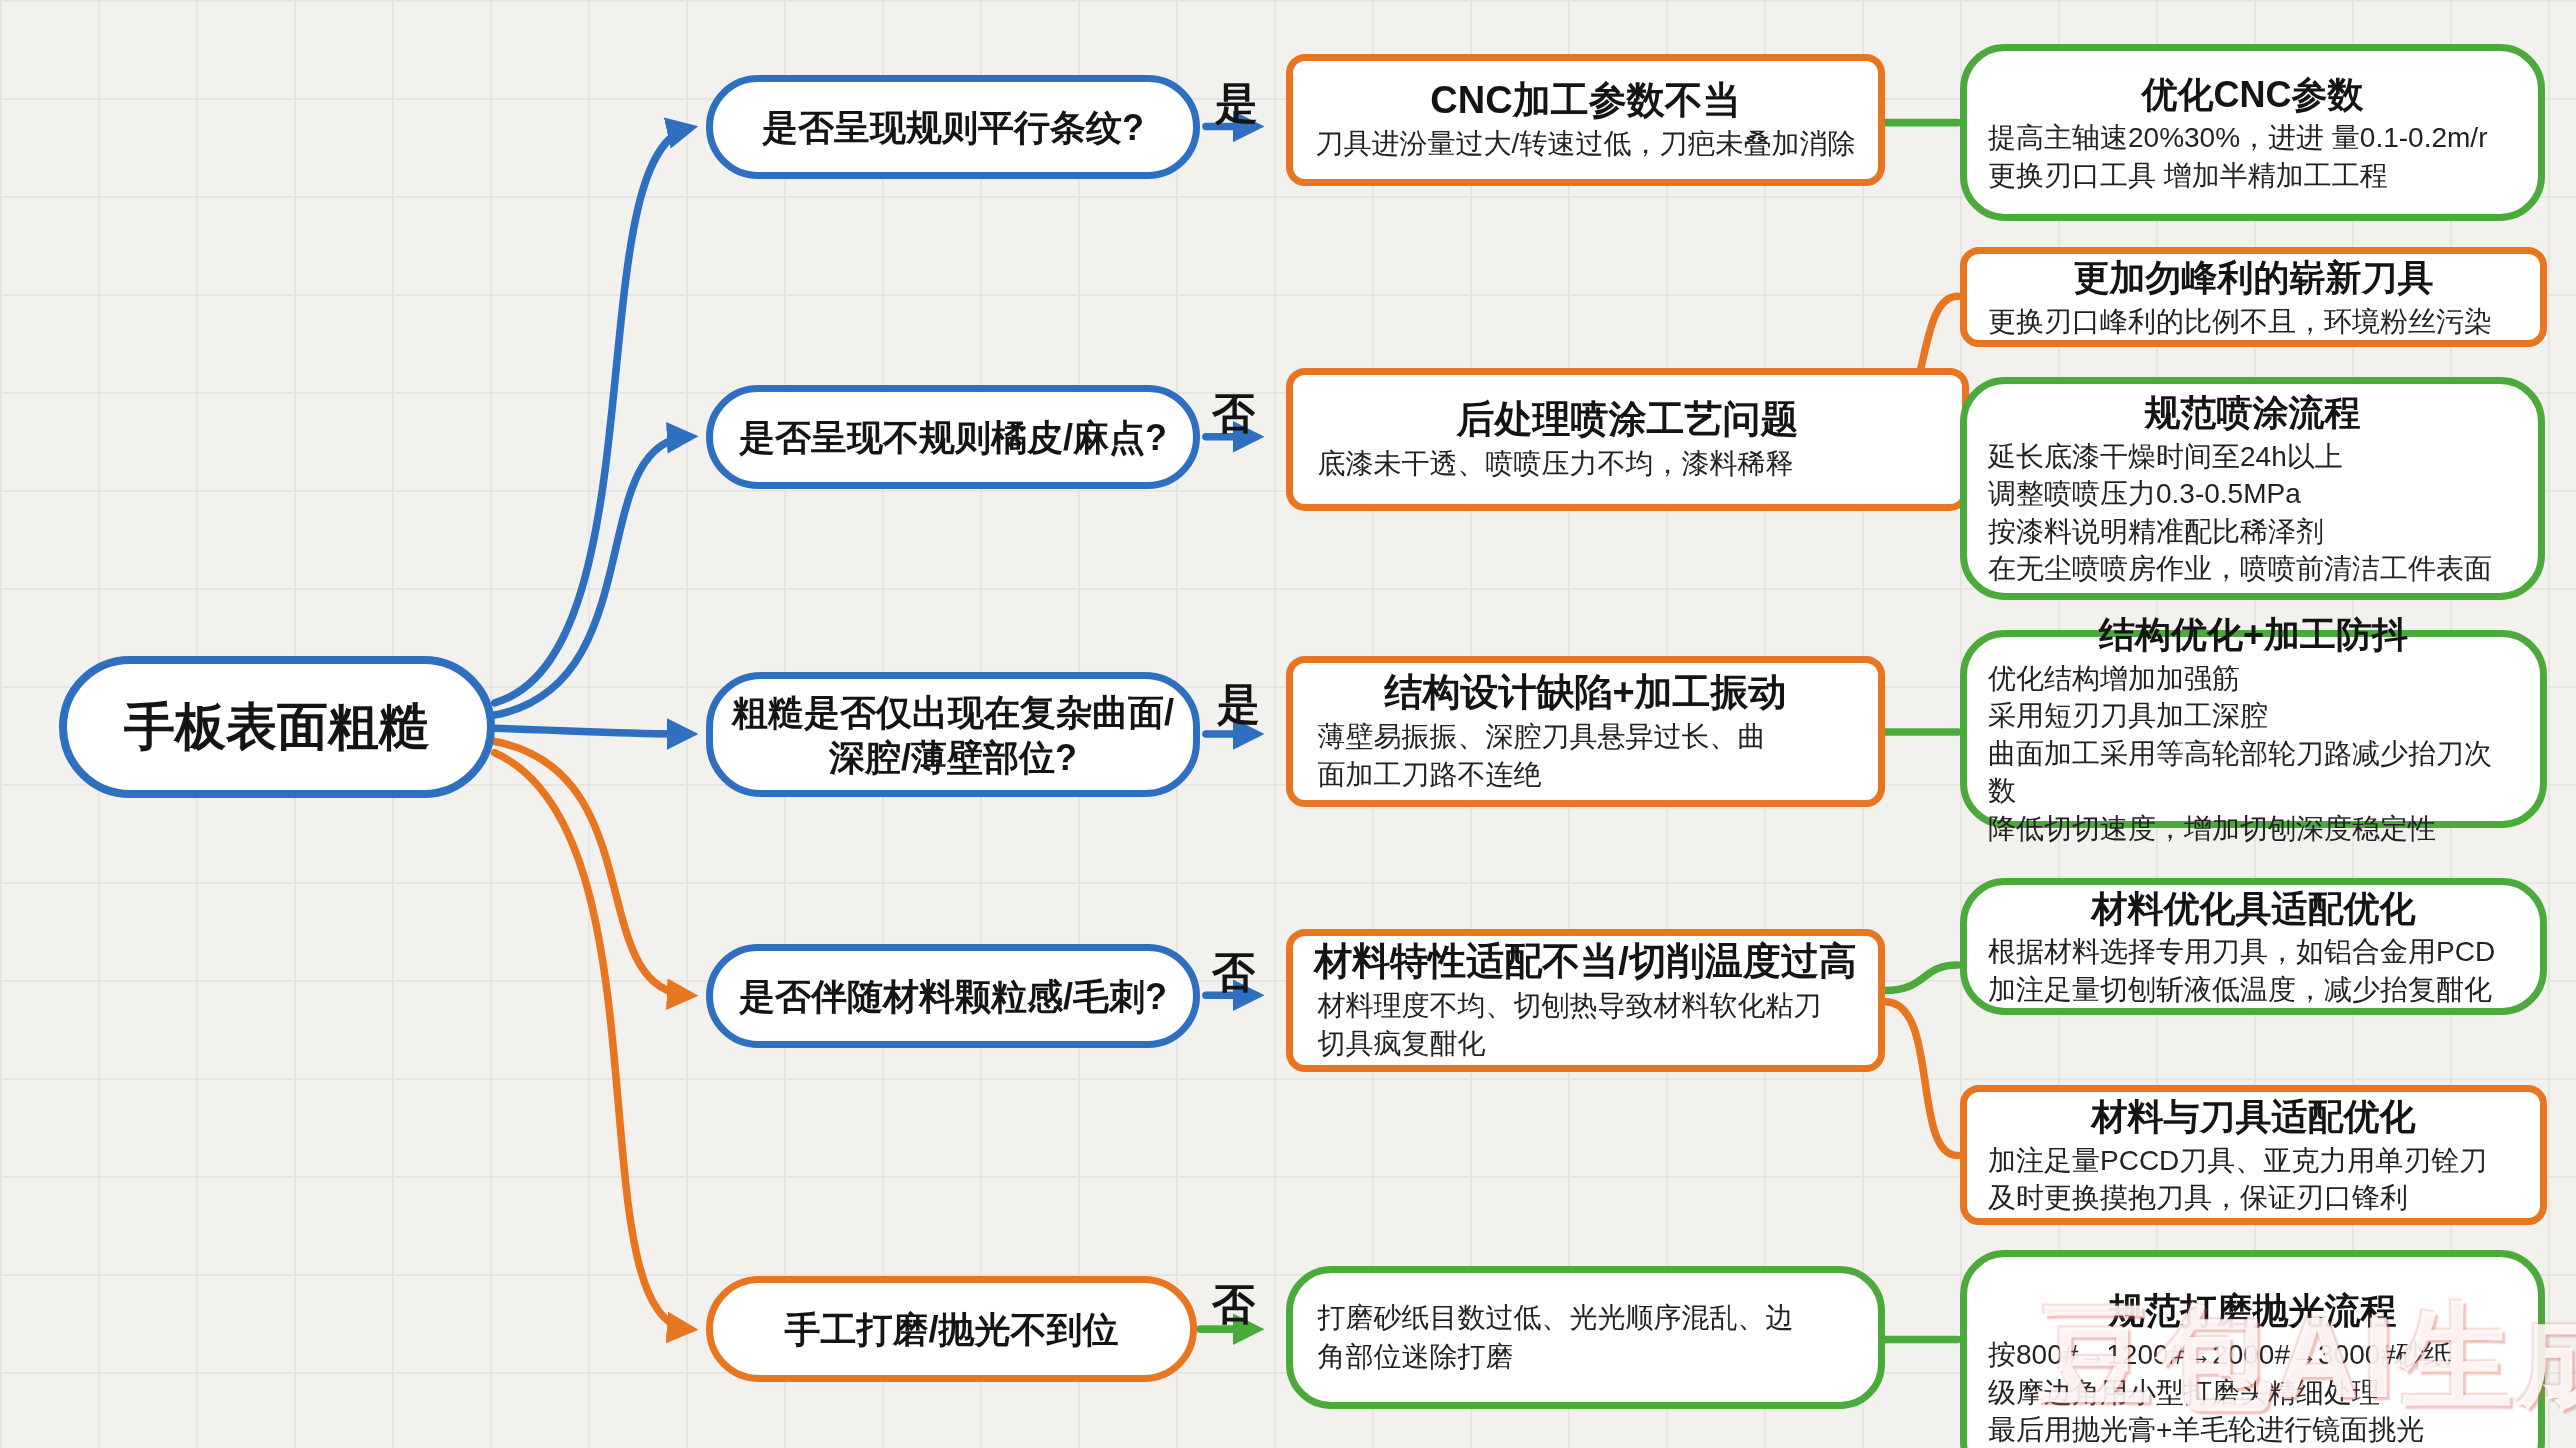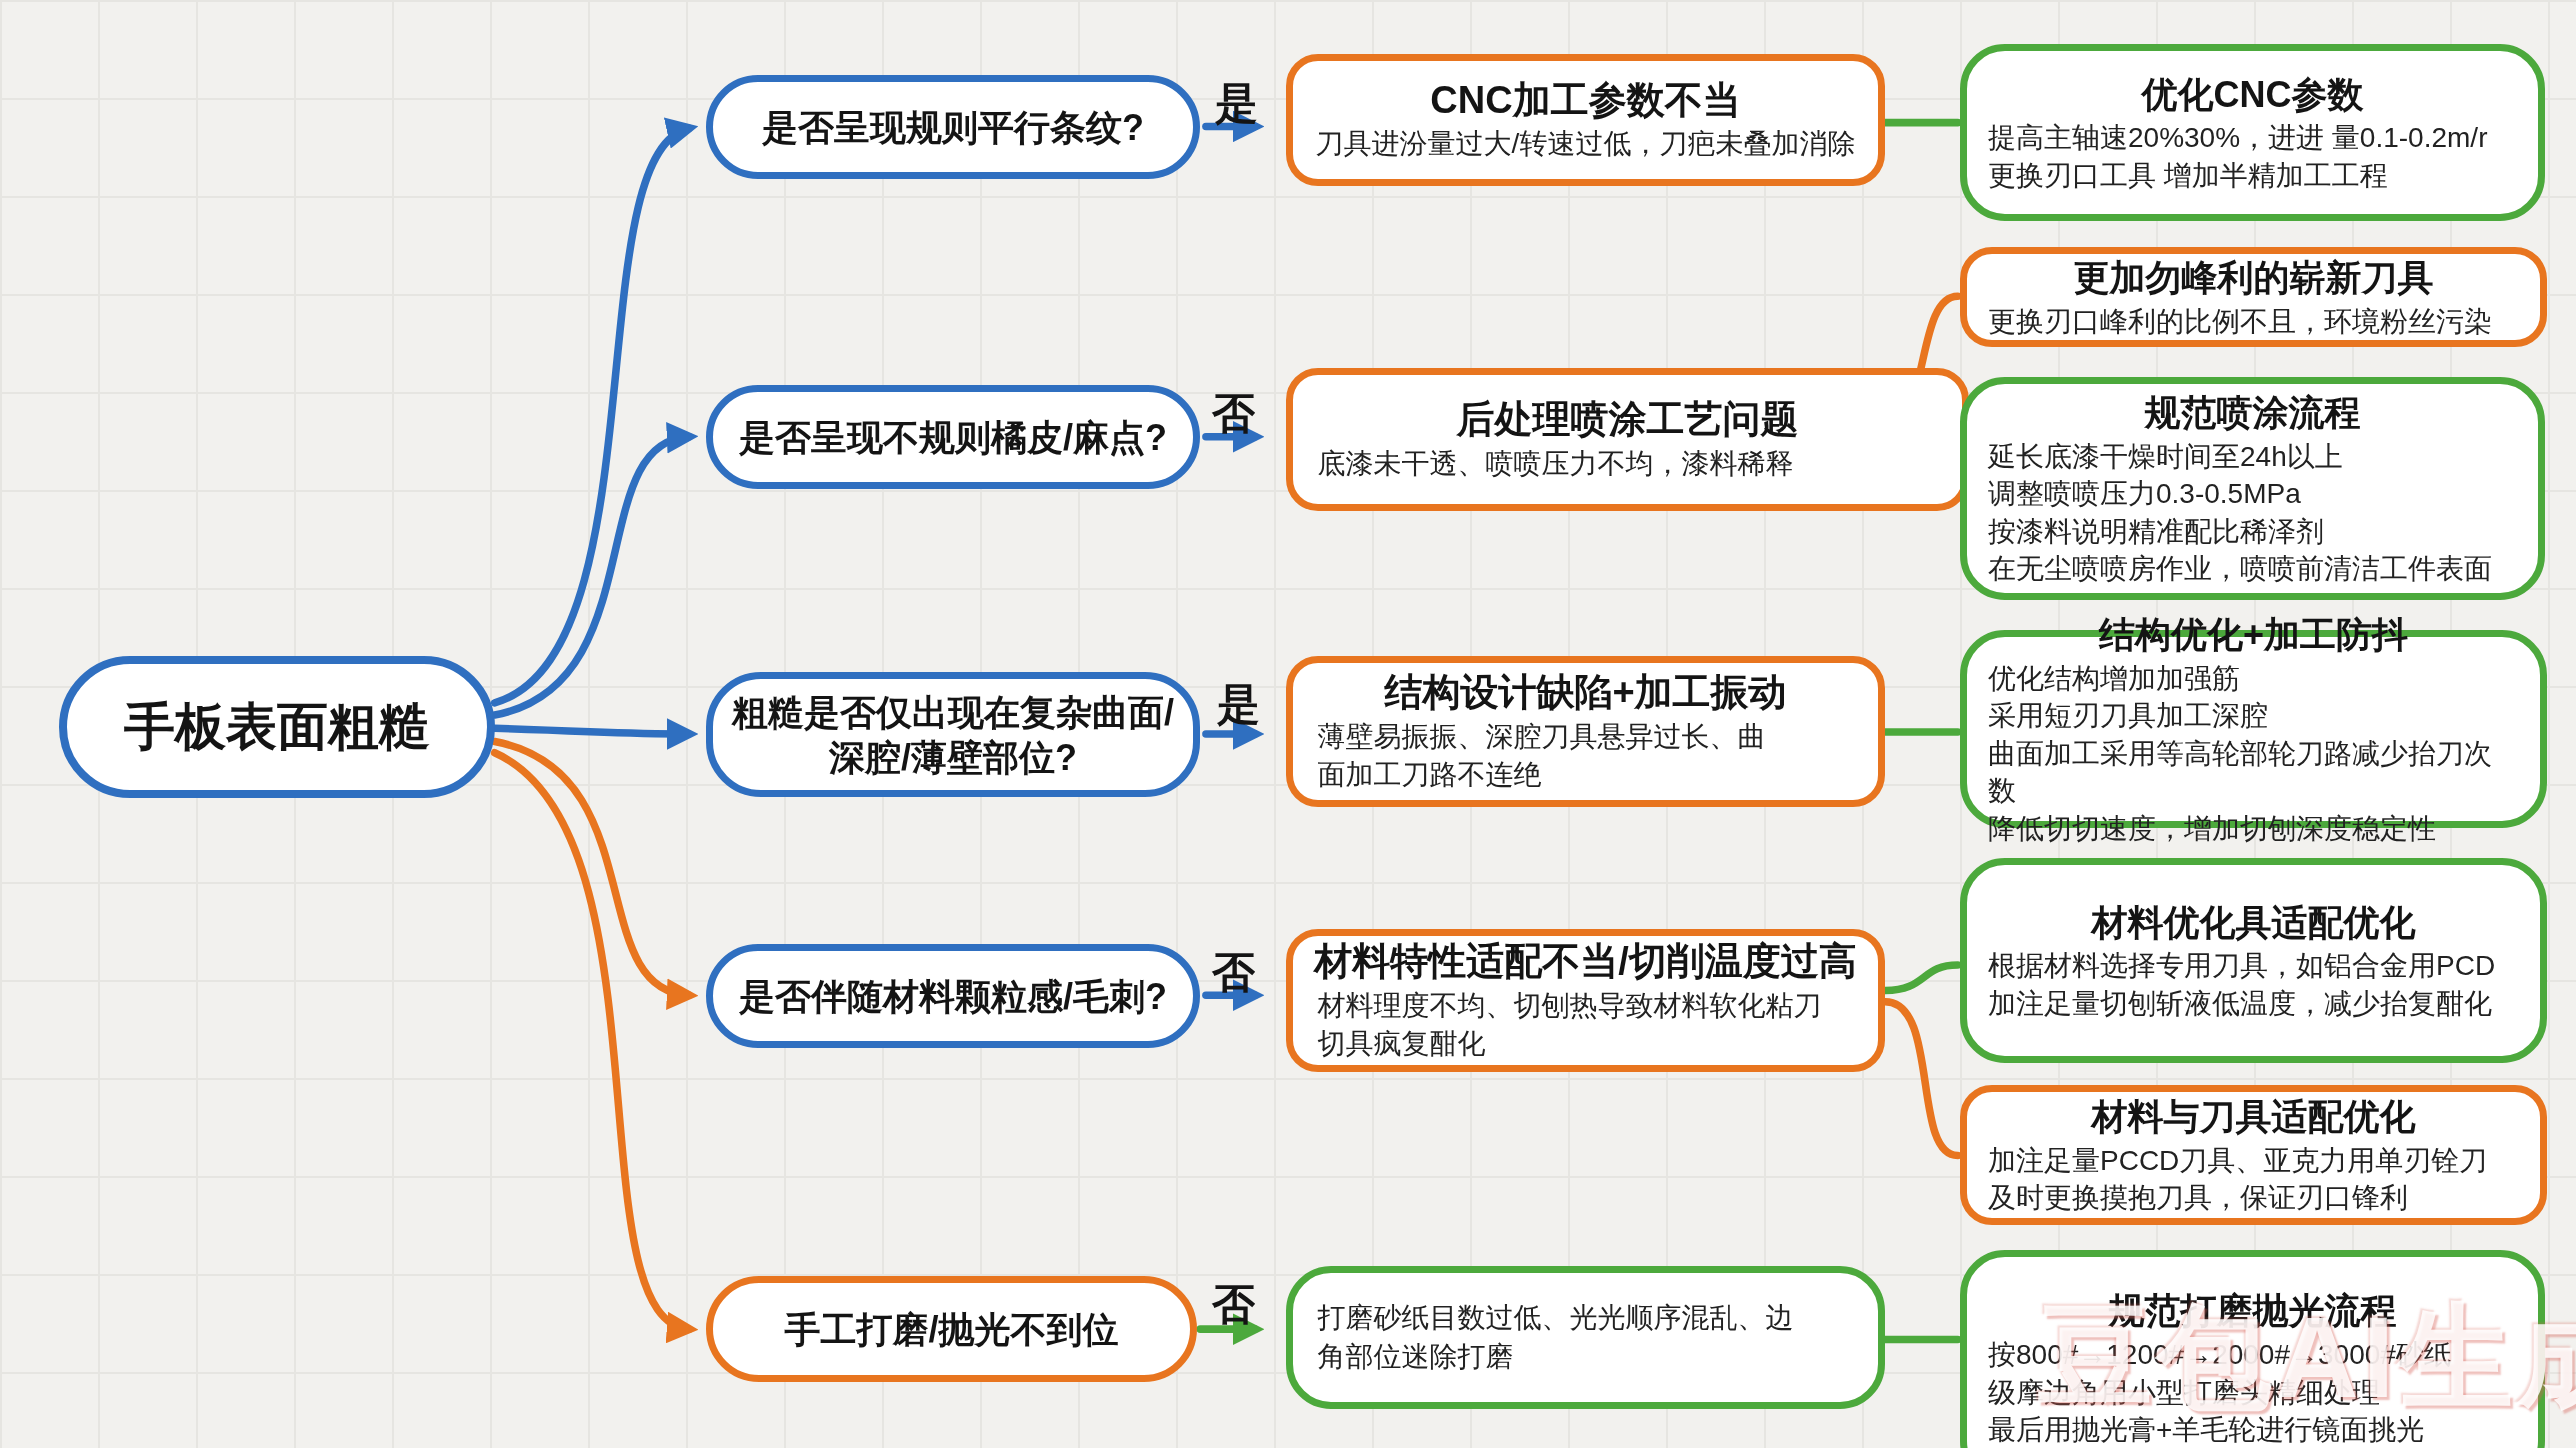--- a/index.html
+++ b/index.html
@@ -14,21 +14,21 @@
   }
   #wires{position:absolute;left:0;top:0;z-index:0;}
   .st-blue{stroke:var(--blue);stroke-width:8;fill:none;stroke-linecap:round;}
   .st-orange{stroke:var(--orange);stroke-width:8;fill:none;stroke-linecap:round;}
   .st-green{stroke:var(--green);stroke-width:8;fill:none;stroke-linecap:round;}
   .fill-blue{fill:var(--blue);} .fill-orange{fill:var(--orange);} .fill-green{fill:var(--green);}
 
   .box{position:absolute;background:#fff;box-sizing:border-box;display:flex;
        flex-direction:column;justify-content:center;z-index:1;color:var(--text);}
   .blue{border:7.5px solid var(--blue);border-radius:53px;}
-  .orange{border:7.5px solid var(--orange);border-radius:32px;}
+  .orange{border:7.5px solid var(--orange);border-radius:19px;}
   .green{border:7.5px solid var(--green);border-radius:45px;}
   .root{font-size:51px;font-weight:700;align-items:center;text-align:center;
         border-radius:74px;border-width:8.5px;}
   .q{align-items:center;text-align:center;font-size:36px;font-weight:700;
      border-radius:55px;padding:0 15px;line-height:1.25;}
   .m-title{text-align:center;font-size:38px;font-weight:700;line-height:1.3;}
   .m-line{font-size:28px;padding:0 24.5px;line-height:1.38;color:#222;}
   .m-line.center{text-align:center;padding:0 9.4px;}
   .r-title{text-align:center;font-size:36px;font-weight:700;line-height:1.35;}
   .r-line{font-size:28px;padding:0 21px;line-height:1.34;color:#222;}
@@ -144,21 +144,21 @@
 </div>
 
 <div class="box green" style="left:1960px;top:630px;width:587px;height:198px">
   <div class="r-title">结构优化+加工防抖</div>
   <div class="r-line">优化结构增加加强筋</div>
   <div class="r-line">采用短刃刀具加工深腔</div>
   <div class="r-line">曲面加工采用等高轮部轮刀路减少抬刀次数</div>
   <div class="r-line">降低切切速度，增加切刨深度稳定性</div>
 </div>
 
-<div class="box green" style="left:1960px;top:858px;width:587px;height:205px">
+<div class="box green" style="left:1960px;top:878px;width:587px;height:137px">
   <div class="r-title">材料优化具适配优化</div>
   <div class="r-line">根据材料选择专用刀具，如铝合金用PCD</div>
   <div class="r-line">加注足量切刨斩液低温度，减少抬复酣化</div>
 </div>
 
 <div class="box orange" style="left:1960px;top:1085px;width:587px;height:140px">
   <div class="r-title">材料与刀具适配优化</div>
   <div class="r-line">加注足量PCCD刀具、亚克力用单刃铨刀</div>
   <div class="r-line">及时更换摸抱刀具，保证刃口锋利</div>
 </div>

